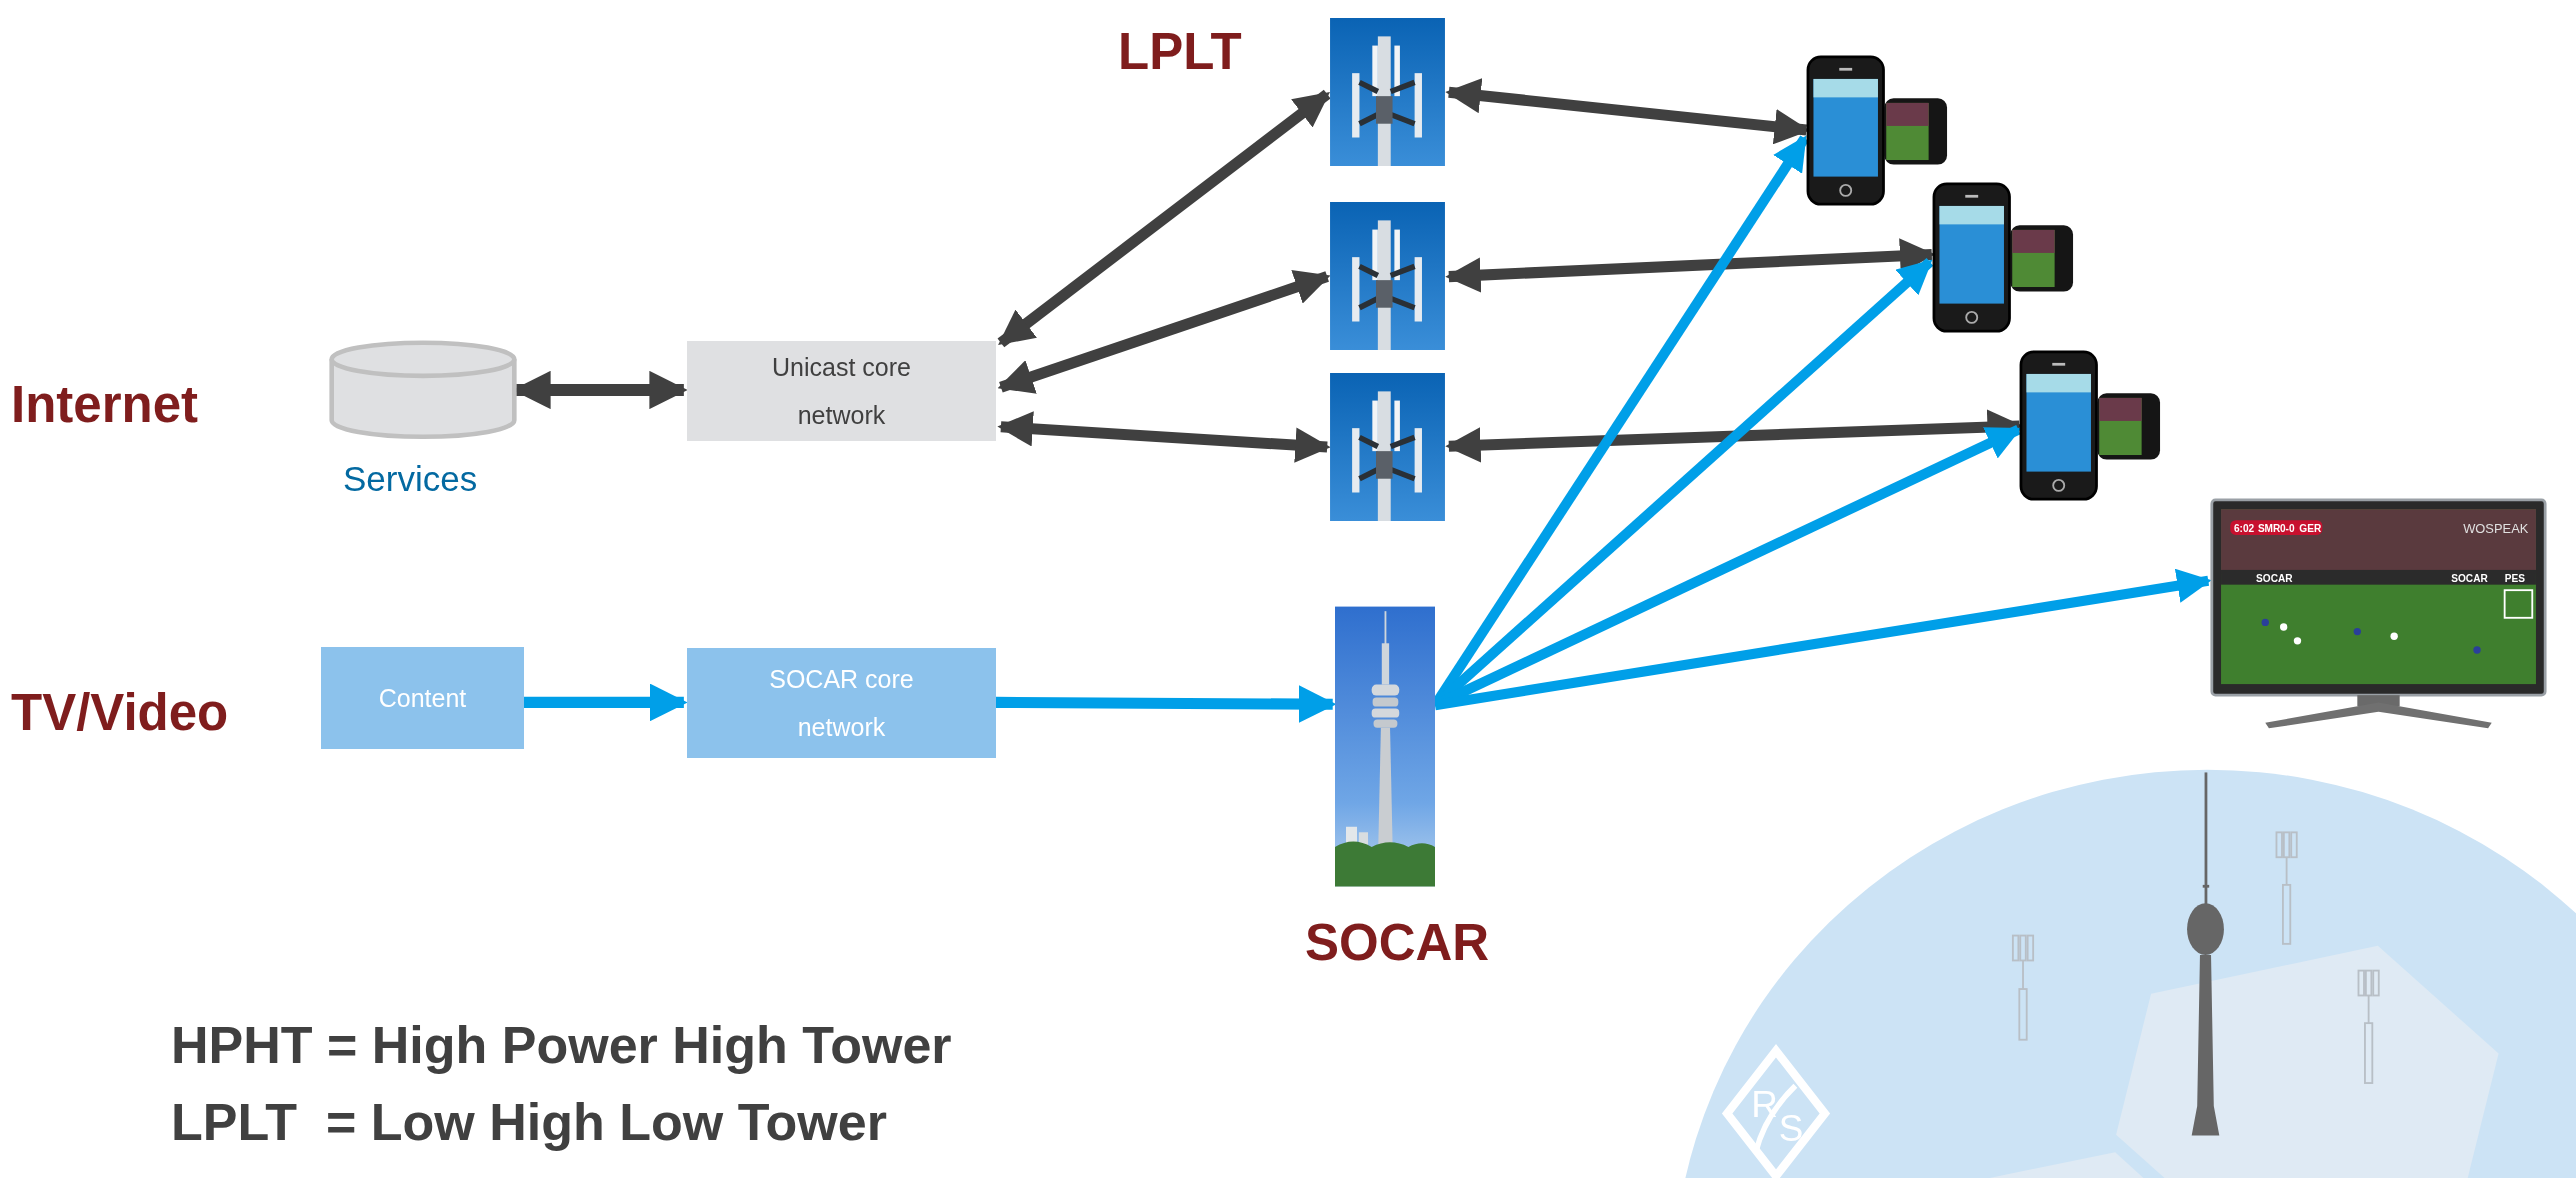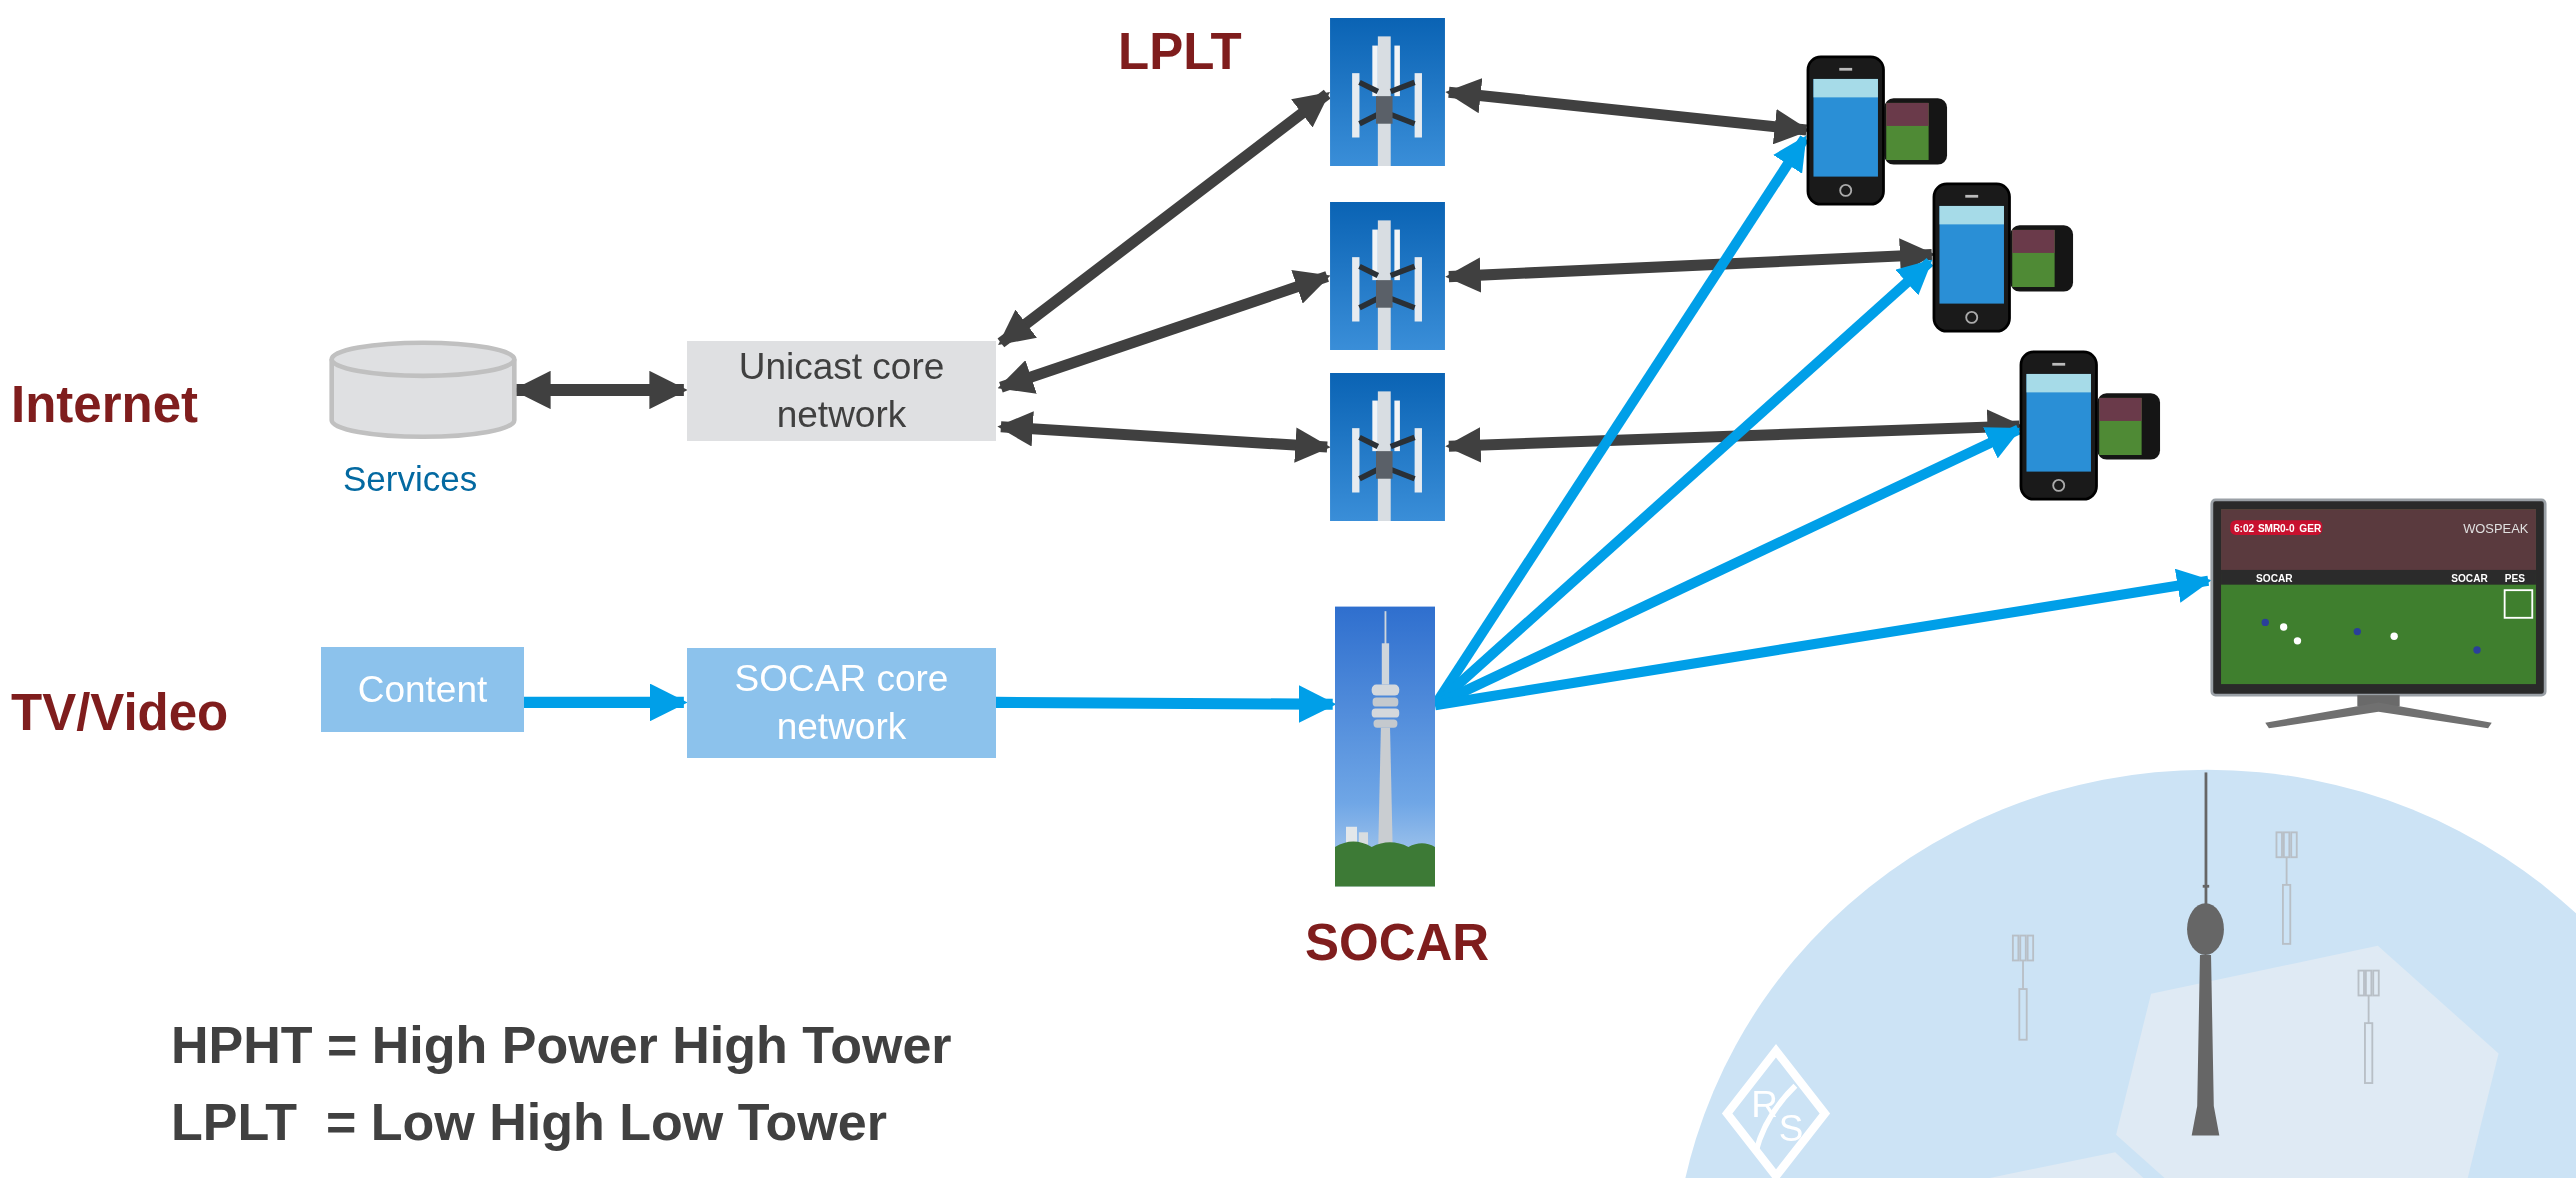--- a/index.html
+++ b/index.html
@@ -1,19 +1,19 @@
 <!DOCTYPE html>
 <html style="font-size:14.7px"><head>
 <meta charset="utf-8">
 <style>
   html, body { margin:0; padding:0; background:#ffffff; }
   body { width:2576px; height:1179px; position:relative; overflow:hidden; font-family:"Liberation Sans", sans-serif; color:#404040; }
   .abs { position:absolute; }
   .big-label { font-weight:bold; font-size:51px; color:#7f1d1d; line-height:1; white-space:nowrap;text-align:right; }
-  .box { display:flex; align-items:center; justify-content:center; text-align:center; font-size:37px; line-height:48px; }
+  .box { display:flex; align-items:center; justify-content:center; text-align:center; font-size:25px; line-height:48px; }
   .box.gray { background:#dfe0e2; color:#404040; }
   .box.blue { background:#8cc2ec; color:#ffffff; }
   .legend-line { font-weight:bold; font-size:52px; color:#404040; white-space:pre; line-height:1;text-align:right; }
   svg.layer { position:absolute; left:0; top:0; }
 </style>
 </head>
 <body>
 
 <svg class="layer" width="2576" height="1179" viewBox="0 0 2795 1279">
   <ellipse cx="2395" cy="1400" rx="580" ry="565" fill="#cce3f5"></ellipse>
@@ -96,21 +96,21 @@
 </svg>
 <div class="abs" style="left:343px; top:459px; font-size:35px; color:#0369a1;text-align:right;">Services</div>
 
 <div class="abs box gray" style="left:687px; top:341px; width:309px; height:100px;">
   <div>
     <div>Unicast core</div>
     <div>network</div>
   </div>
 </div>
 
-<div class="abs box blue" style="left:321px; top:647px; width:203px; height:85px;">
+<div class="abs box blue" style="left:321px; top:647px; width:203px; height:102px;">
   <div>Content</div>
 </div>
 
 <div class="abs box blue" style="left:687px; top:648px; width:309px; height:110px;">
   <div>
     <div>SOCAR core</div>
     <div>network</div>
   </div>
 </div>
 

